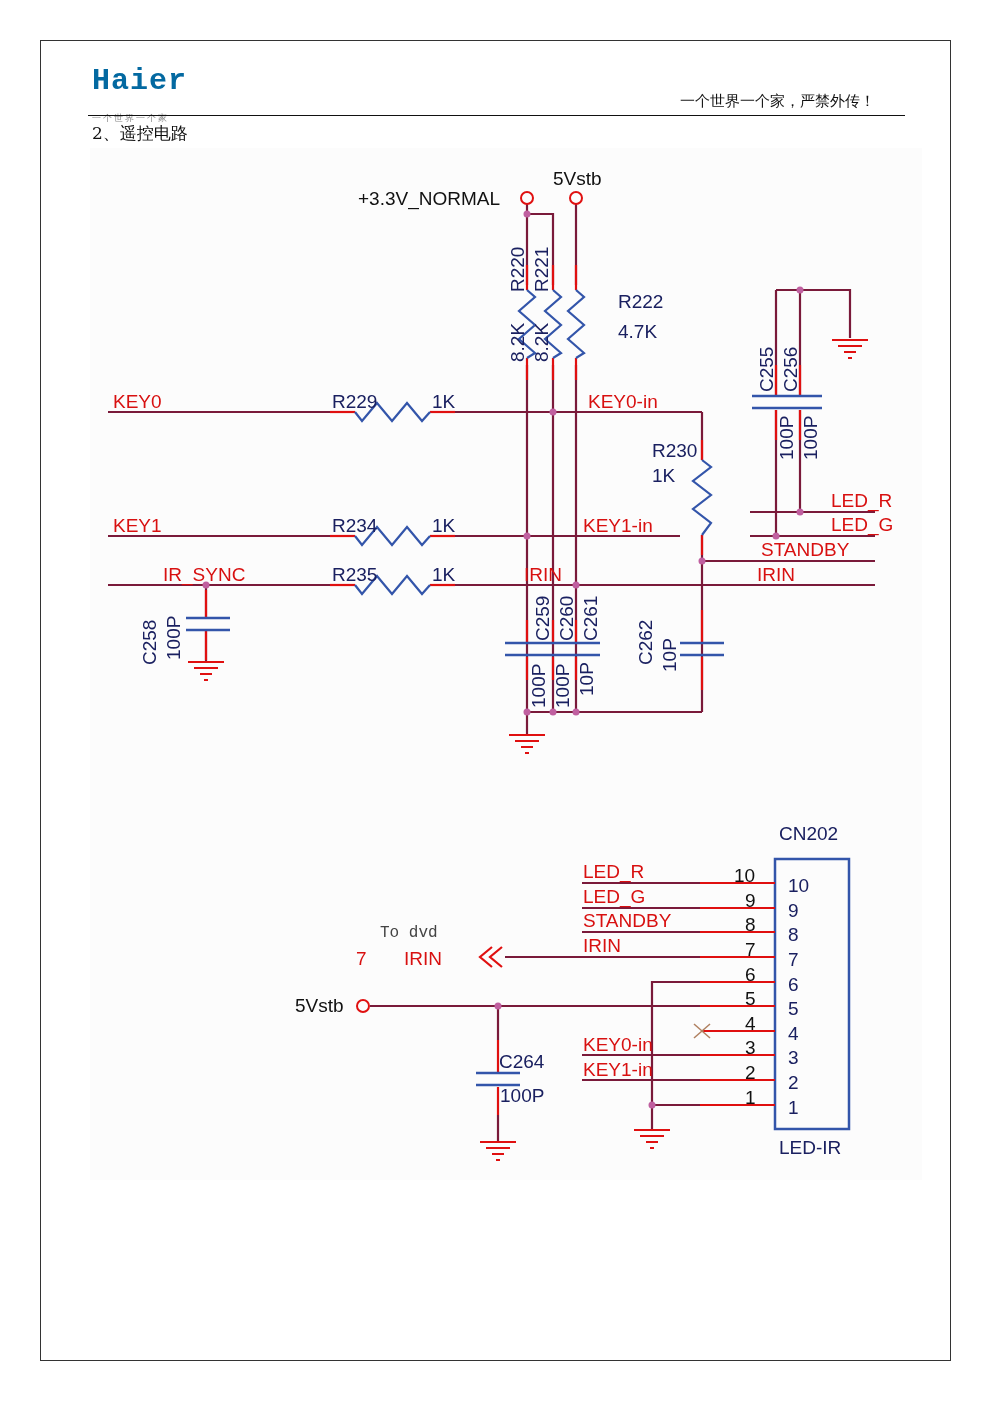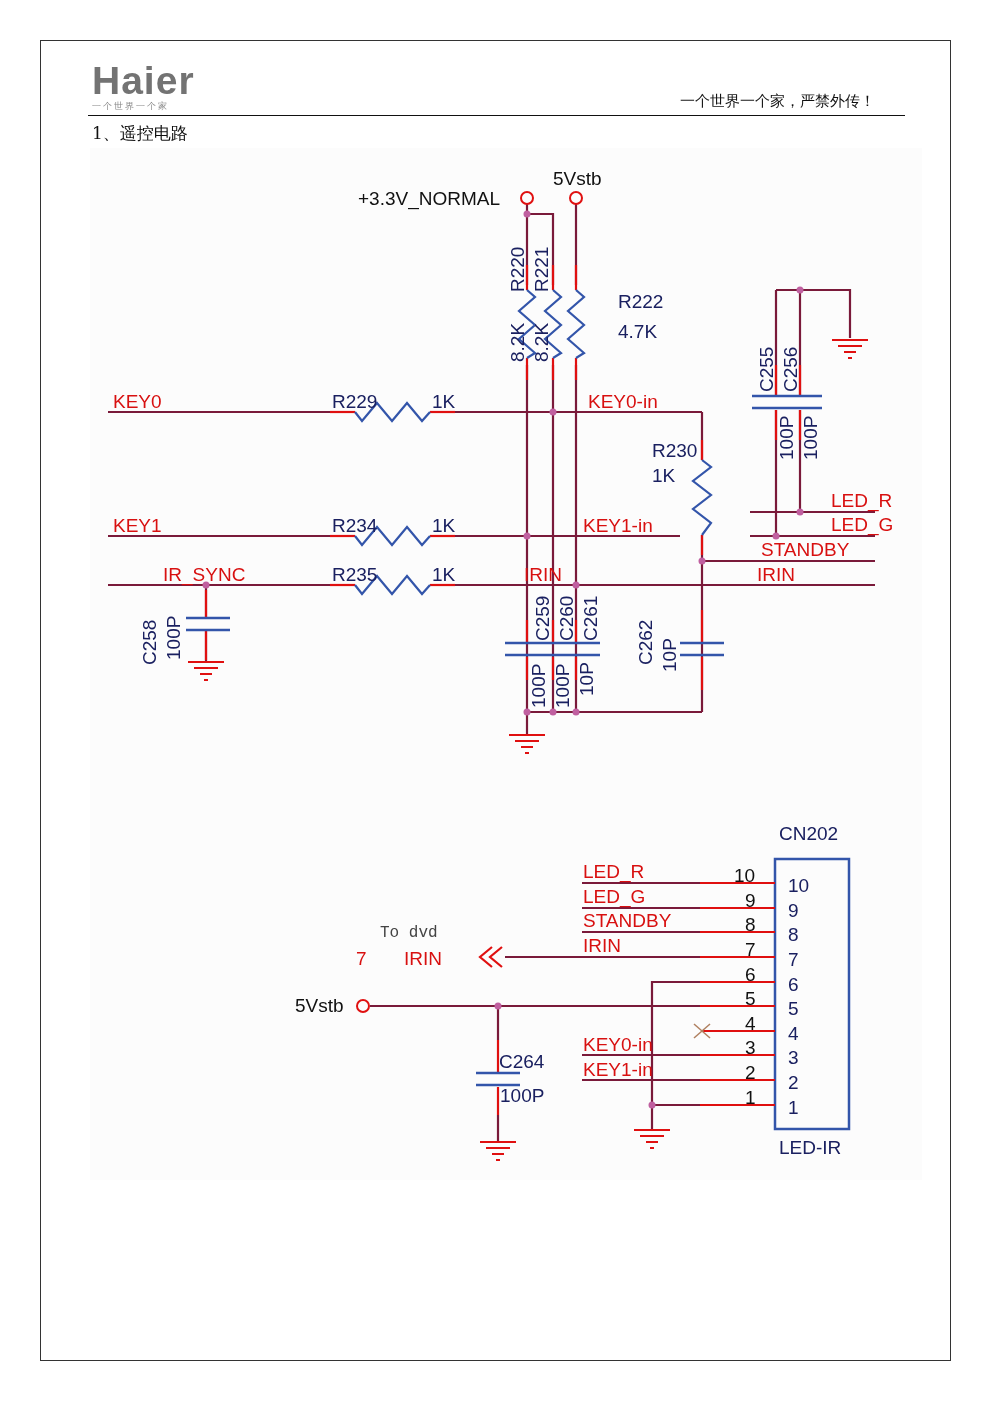--- a/index.html
+++ b/index.html
@@ -1,39 +1,39 @@
 <!DOCTYPE html>
 <html><head>
 <meta charset="utf-8">
 <style>
   html,body{margin:0;padding:0;background:#fff;}
   body{width:993px;height:1404px;position:relative;overflow:hidden;font-family:"Liberation Sans",sans-serif;}
   .frame{position:absolute;left:40px;top:40px;width:911px;height:1321px;border:1px solid #333;box-sizing:border-box;}
   .logo{position:absolute;left:92px;top:66px;}
-  .logo-main{font-family:Liberation Sans, sans-serif;font-weight:bold;font-size:39px;color:#737373;letter-spacing:1px;line-height:30px;}
-  .logo-sub{font-family:"DejaVu Sans",sans-serif;font-size:9px;color:#888;letter-spacing:2px;margin-top:4px;}
+  .logo-main{font-family:Liberation Mono, monospace;font-weight:bold;font-size:30px;color:#0369a1;letter-spacing:1px;line-height:30px;}
+  .logo-sub{font-family:"DejaVu Sans",sans-serif;font-size:9px;color:#888;letter-spacing:2px;margin-top:16px;}
   .header-note{position:absolute;left:680px;top:92px;font-family:"DejaVu Serif",serif;font-size:15px;color:#111;}
   .header-line{position:absolute;left:88px;top:115px;width:817px;height:1px;background:#111;}
   .section-title{position:absolute;left:92px;top:122px;font-family:"DejaVu Serif",serif;font-size:17px;color:#111;}
   .schem-bg{position:absolute;left:90px;top:148px;width:832px;height:1032px;background:#fcfcfc;}
   svg{position:absolute;left:0;top:0;}
   .t{font-family:"Liberation Sans",sans-serif;}
 </style>
 </head>
 <body>
 
 <div class="frame"></div>
 
 <div class="logo">
   <div class="logo-main">Haier</div>
   <div class="logo-sub">一个世界一个家</div>
 </div>
 <div class="header-note">一个世界一个家，严禁外传！</div>
 <div class="header-line"></div>
-<div class="section-title">1、遥控电路</div>
+<div class="section-title">2、遥控电路</div>
 
 <div class="schem-bg"></div>
 
 <svg width="993" height="1404" viewBox="0 0 993 1404">
   <defs>
     <g id="gnd">
       <line x1="-18" y1="0" x2="18" y2="0" stroke="#e01010" stroke-width="2"></line>
       <line x1="-12" y1="6" x2="12" y2="6" stroke="#e01010" stroke-width="2"></line>
       <line x1="-6" y1="12" x2="6" y2="12" stroke="#e01010" stroke-width="2"></line>
       <line x1="-2" y1="18" x2="2" y2="18" stroke="#e01010" stroke-width="2"></line>

